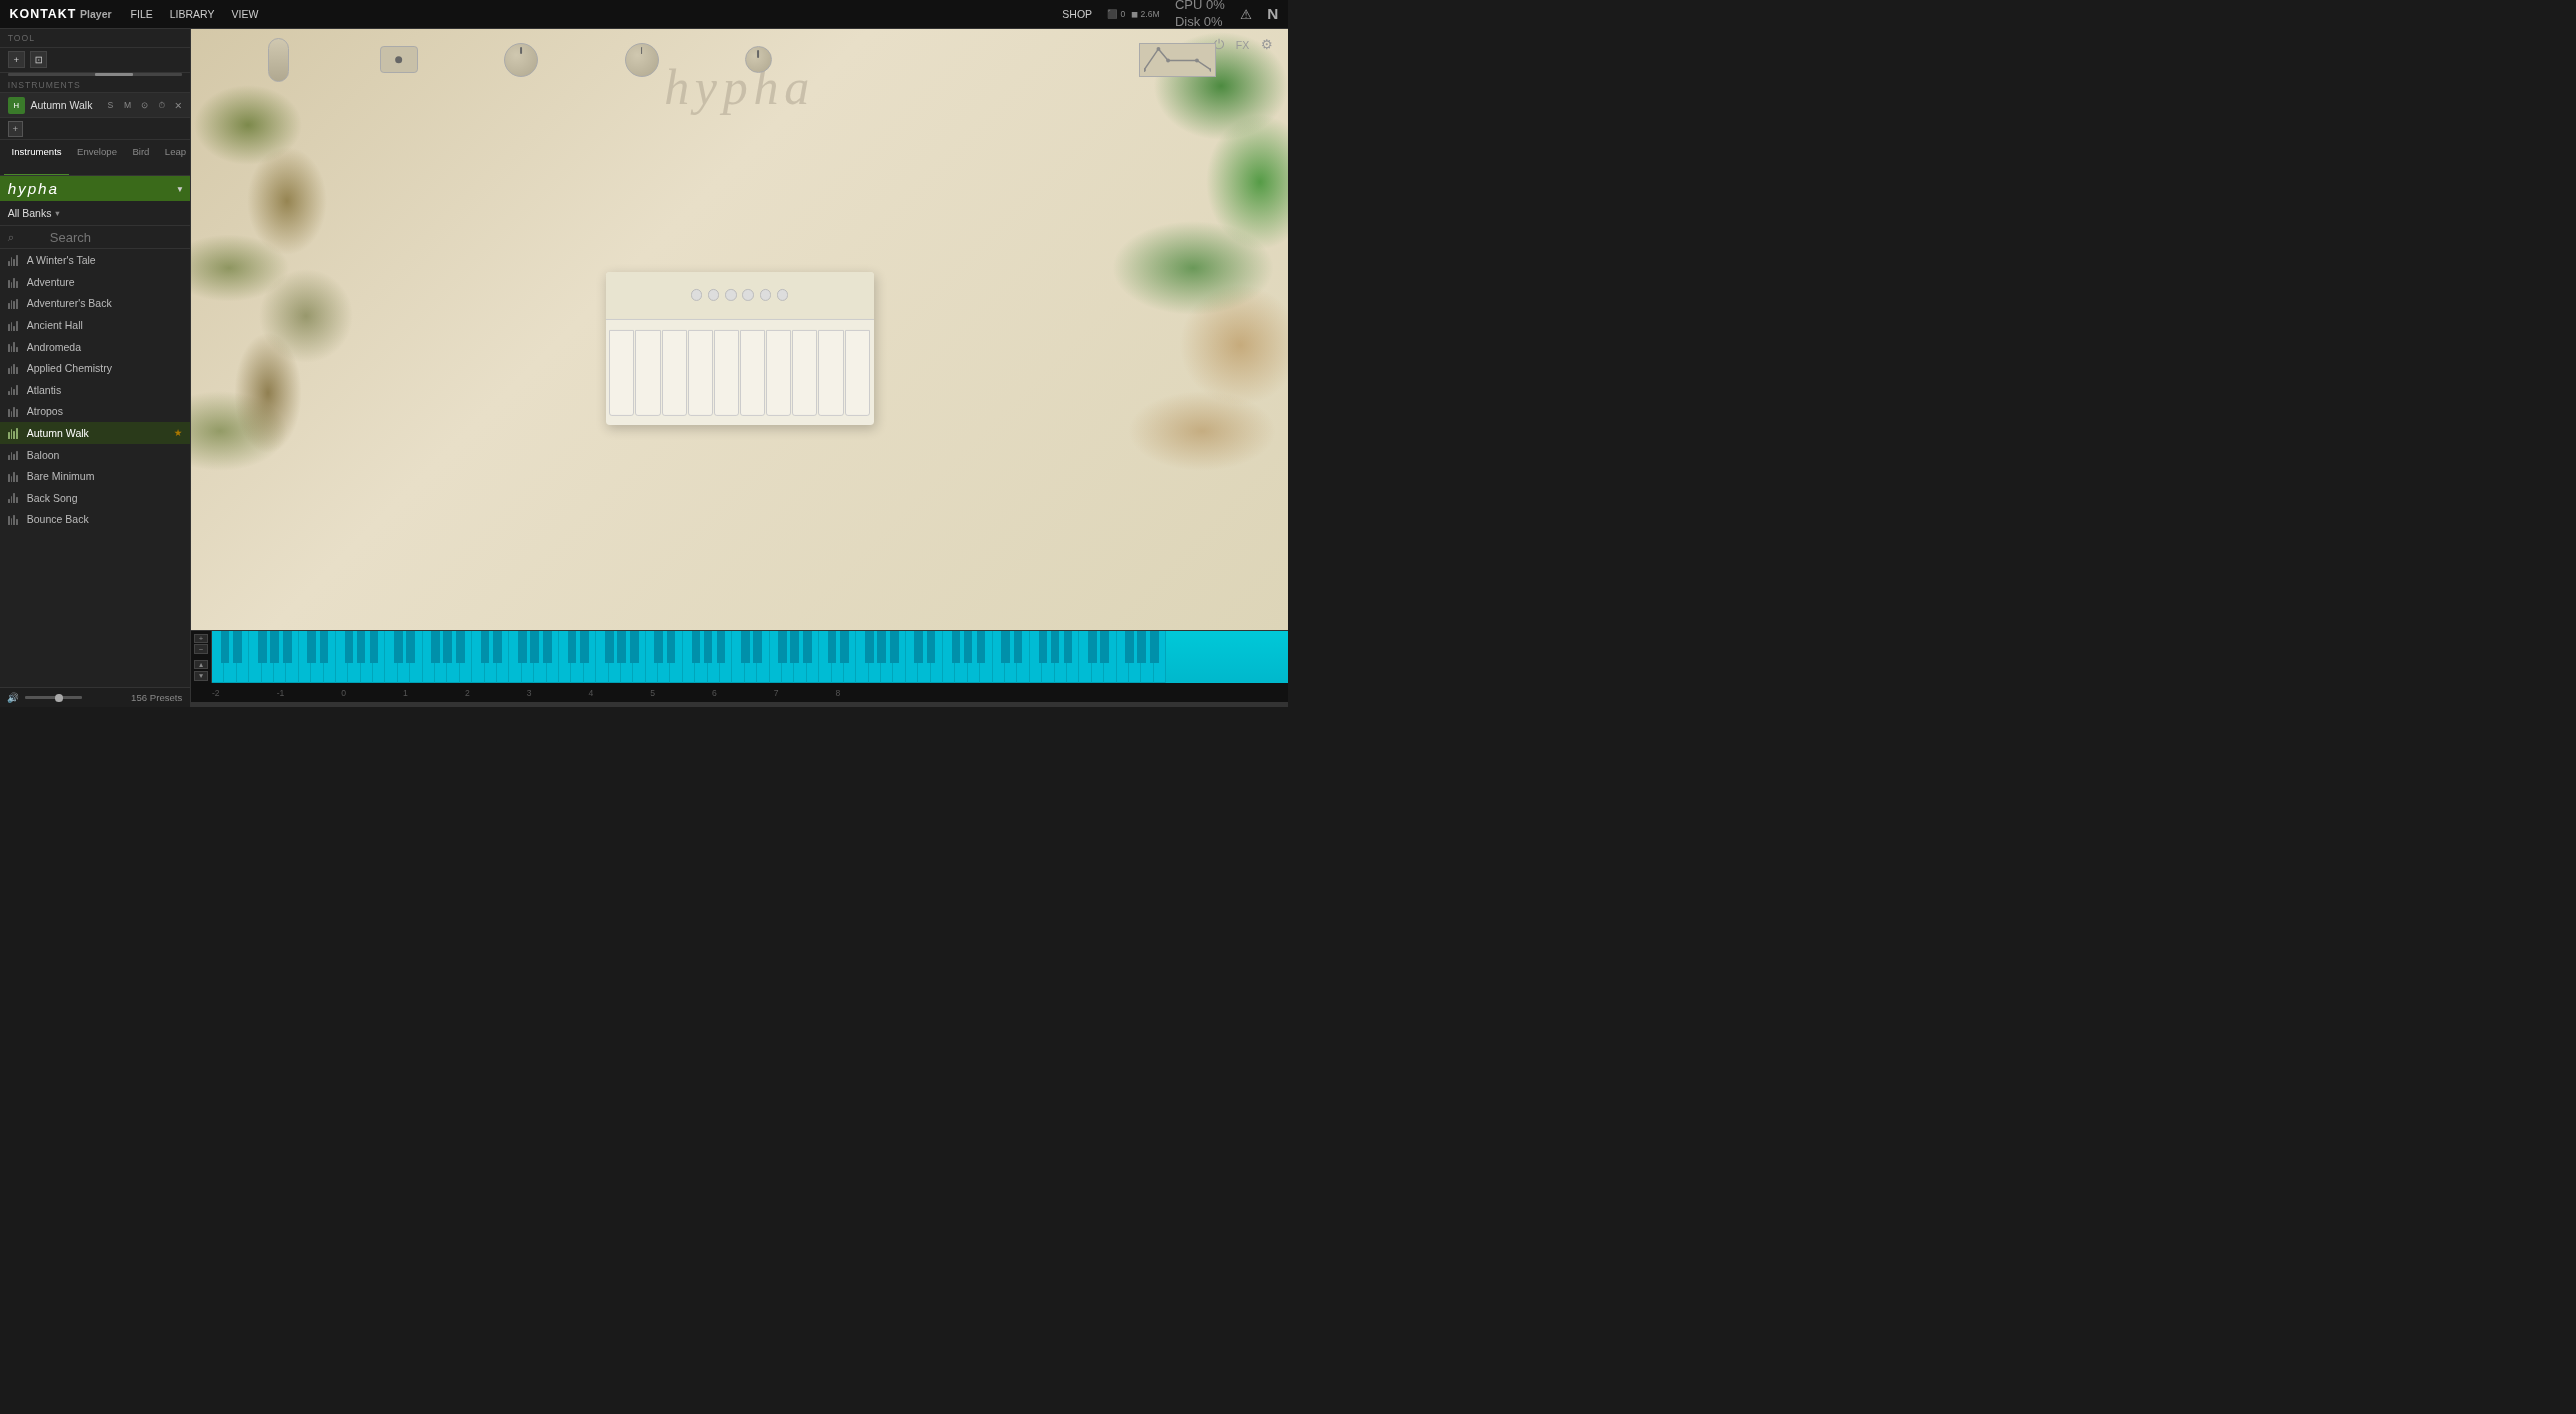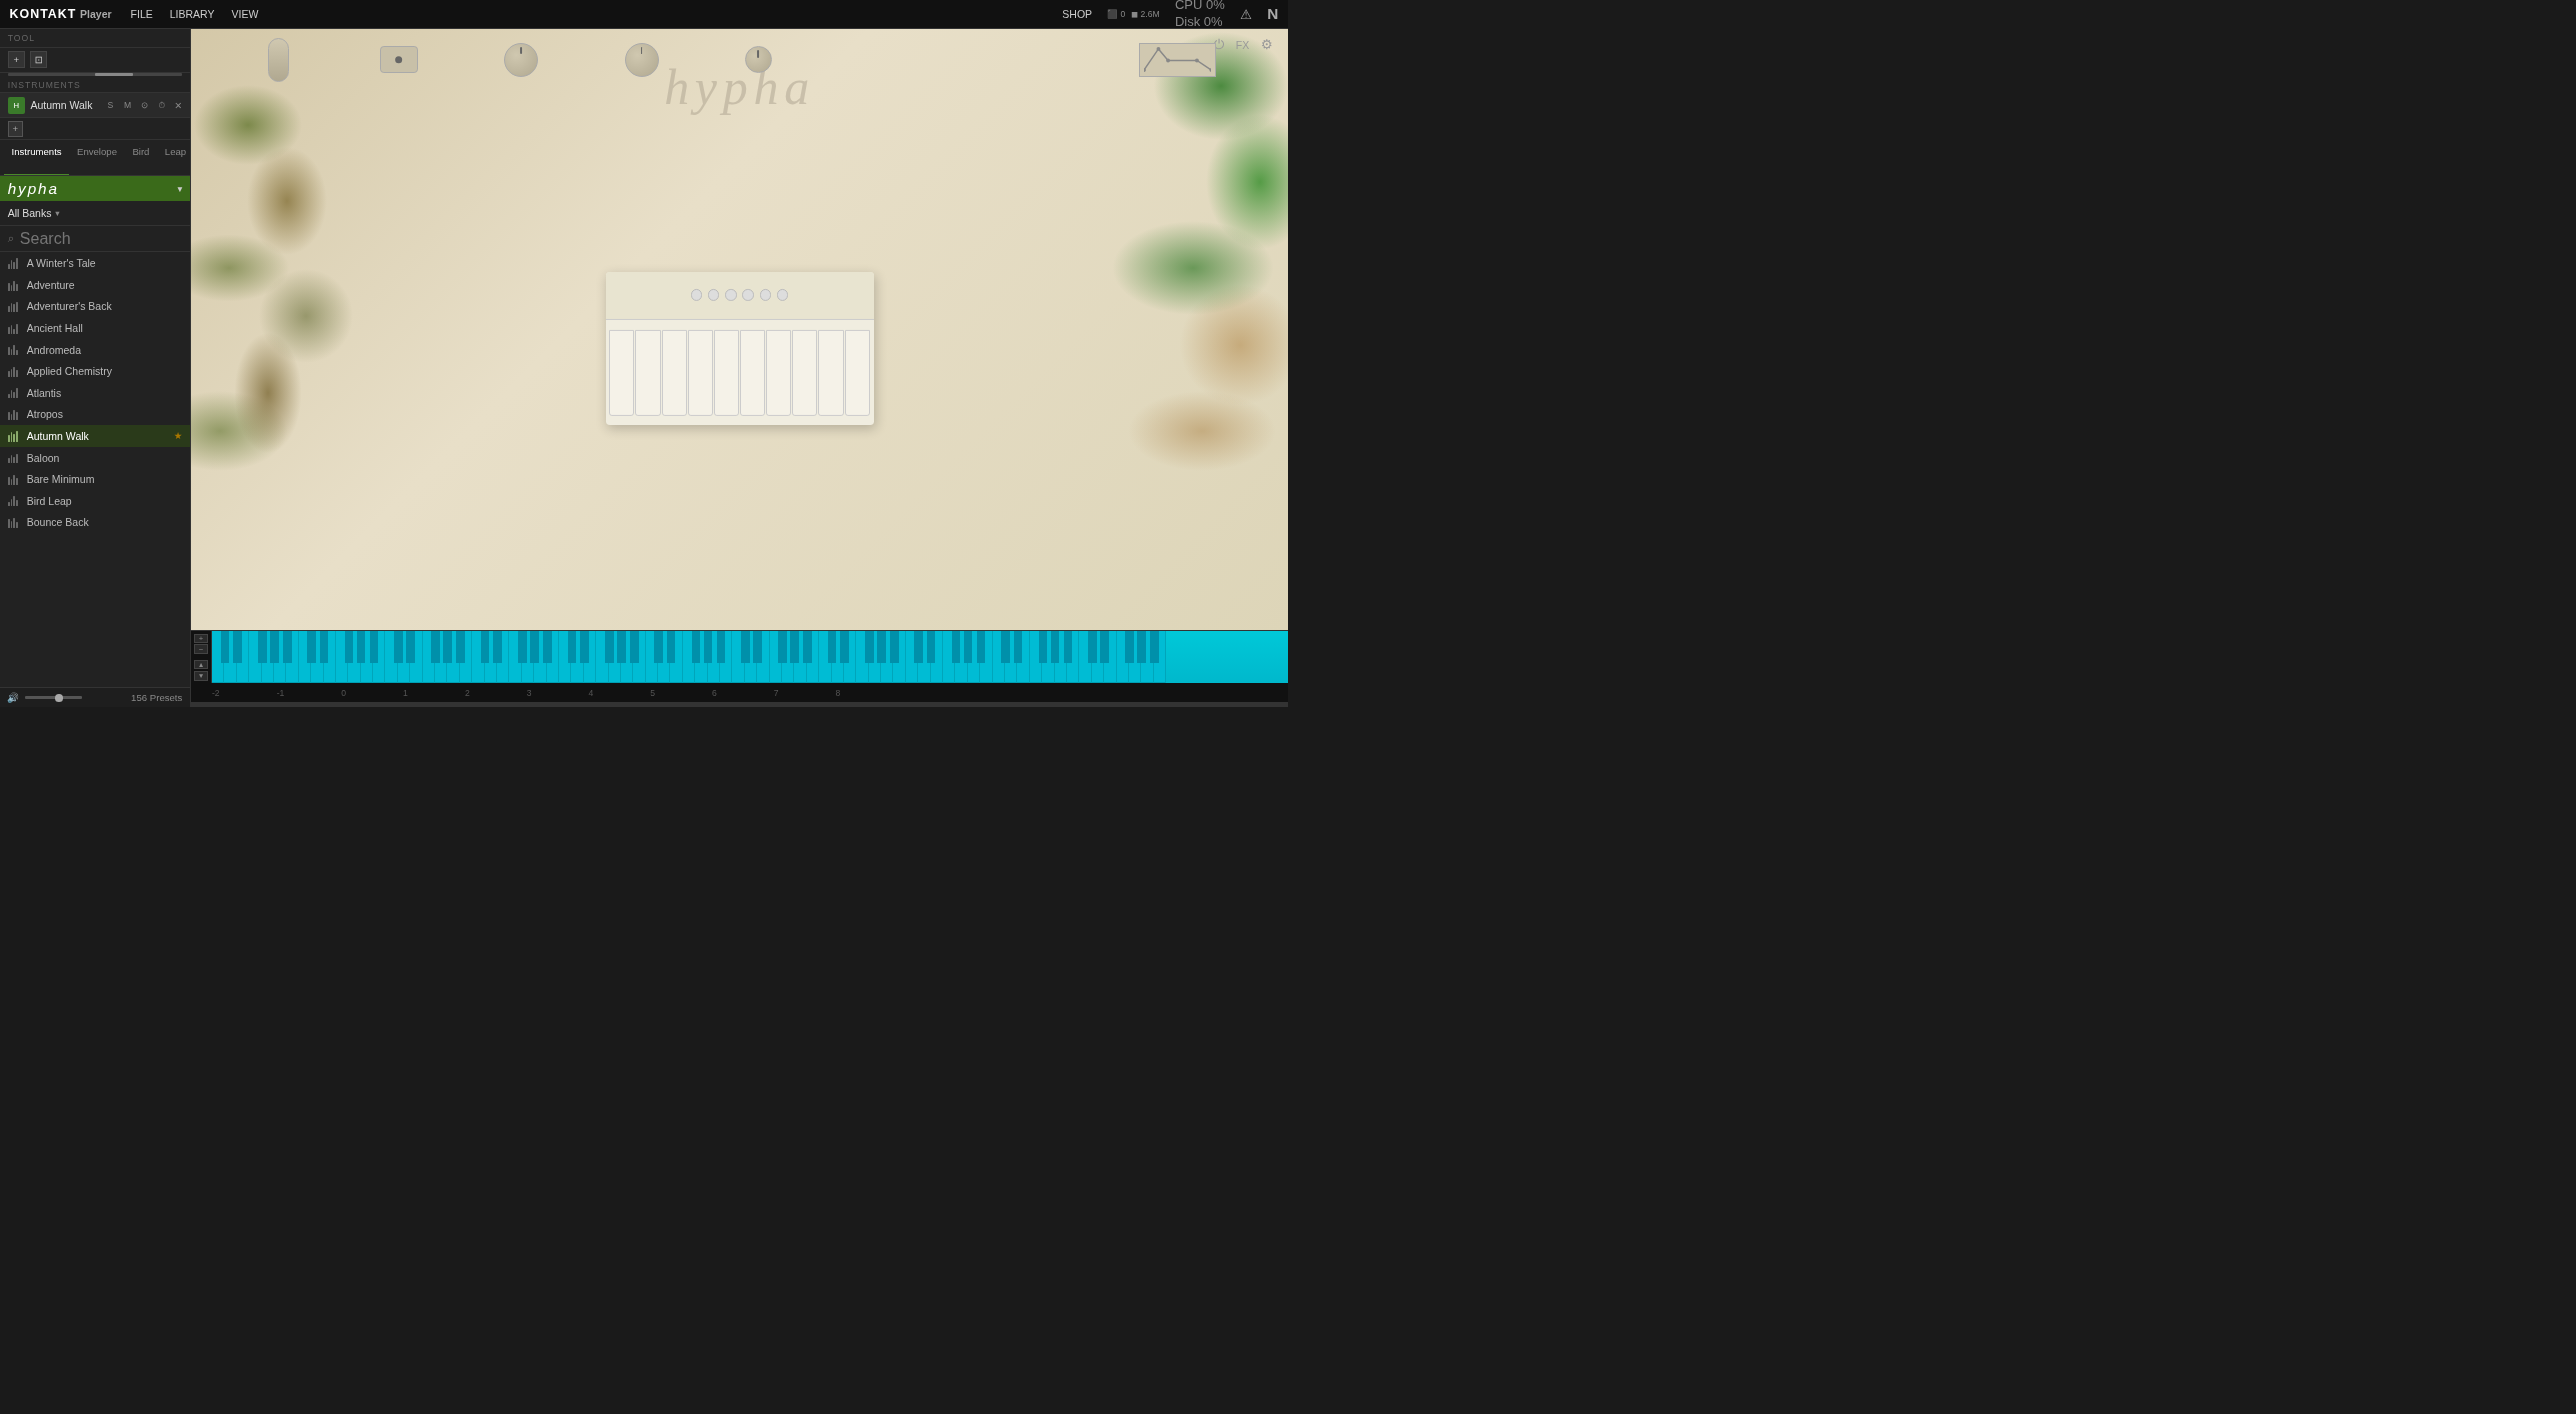--- a/index.html
+++ b/index.html
@@ -235,21 +235,22 @@
       border-bottom: 1px solid #333;
       gap: 5.7px;
     }
     .search-icon { color: #666; font-size: 11.5px; }
     .search-input {
       flex: 1;
       background: transparent;
       border: none;
       outline: none;
       color: #aaa;
-      font-size: 16px;
+      font-size: 13px;
+      margin-left: 30px;
     }
     .search-user { color: #666; font-size: 11.5px; cursor: pointer; }
     .search-star { color: #666; font-size: 11.5px; cursor: pointer; }
 
     
     .preset-list {
       flex: 1;
       overflow-y: auto;
       background: #222;
     }
@@ -795,21 +796,21 @@
         <span class="preset-name">Bare Minimum</span>
       </div>
 
       <div class="preset-item">
         <div class="preset-bars">
           <div class="preset-bar" style="height:4.8px"></div>
           <div class="preset-bar" style="height:7.7px"></div>
           <div class="preset-bar" style="height:10.5px"></div>
           <div class="preset-bar" style="height:6.7px"></div>
         </div>
-        <span class="preset-name">Bird Leap</span>
+        <span class="preset-name">Back Song</span>
       </div>
 
       <div class="preset-item">
         <div class="preset-bars">
           <div class="preset-bar" style="height:8.6px"></div>
           <div class="preset-bar" style="height:6.7px"></div>
           <div class="preset-bar" style="height:9.6px"></div>
           <div class="preset-bar" style="height:5.7px"></div>
         </div>
         <span class="preset-name">Bounce Back</span>

